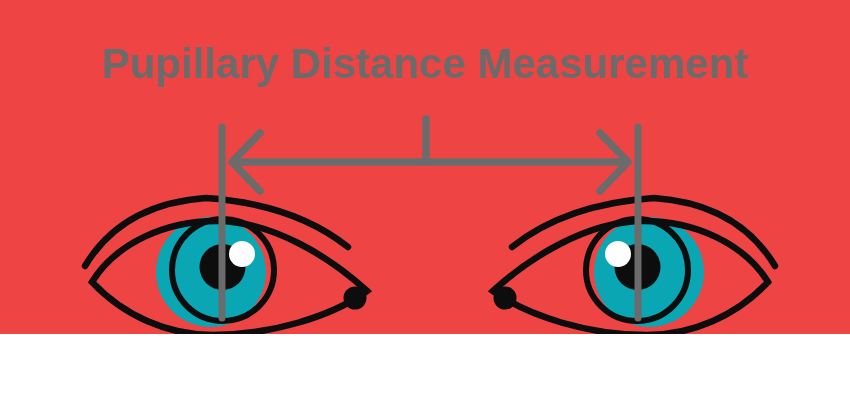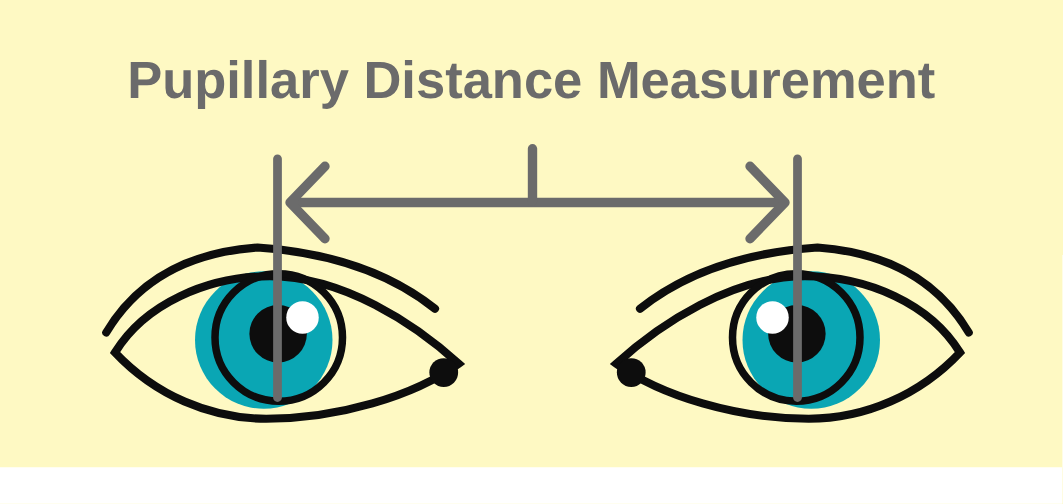--- a/index.html
+++ b/index.html
@@ -3,22 +3,22 @@
 <meta charset="utf-8">
 <style>
   html, body {
     margin: 0;
     padding: 0;
     background: #ffffff;
   }
   .stage {
     position: relative;
     width: 850px;
-    height: 374px;
-    background: #fef9c3;
+    height: 334px;
+    background: #ef4444;
     overflow: hidden;
     font-family: "Liberation Sans", sans-serif;
   }
   .stage svg { display: block; }
   .title-text {
     font-family: "Liberation Sans", sans-serif;
     font-weight: 700;
     font-size: 42px;
     letter-spacing: 0px;
   }

